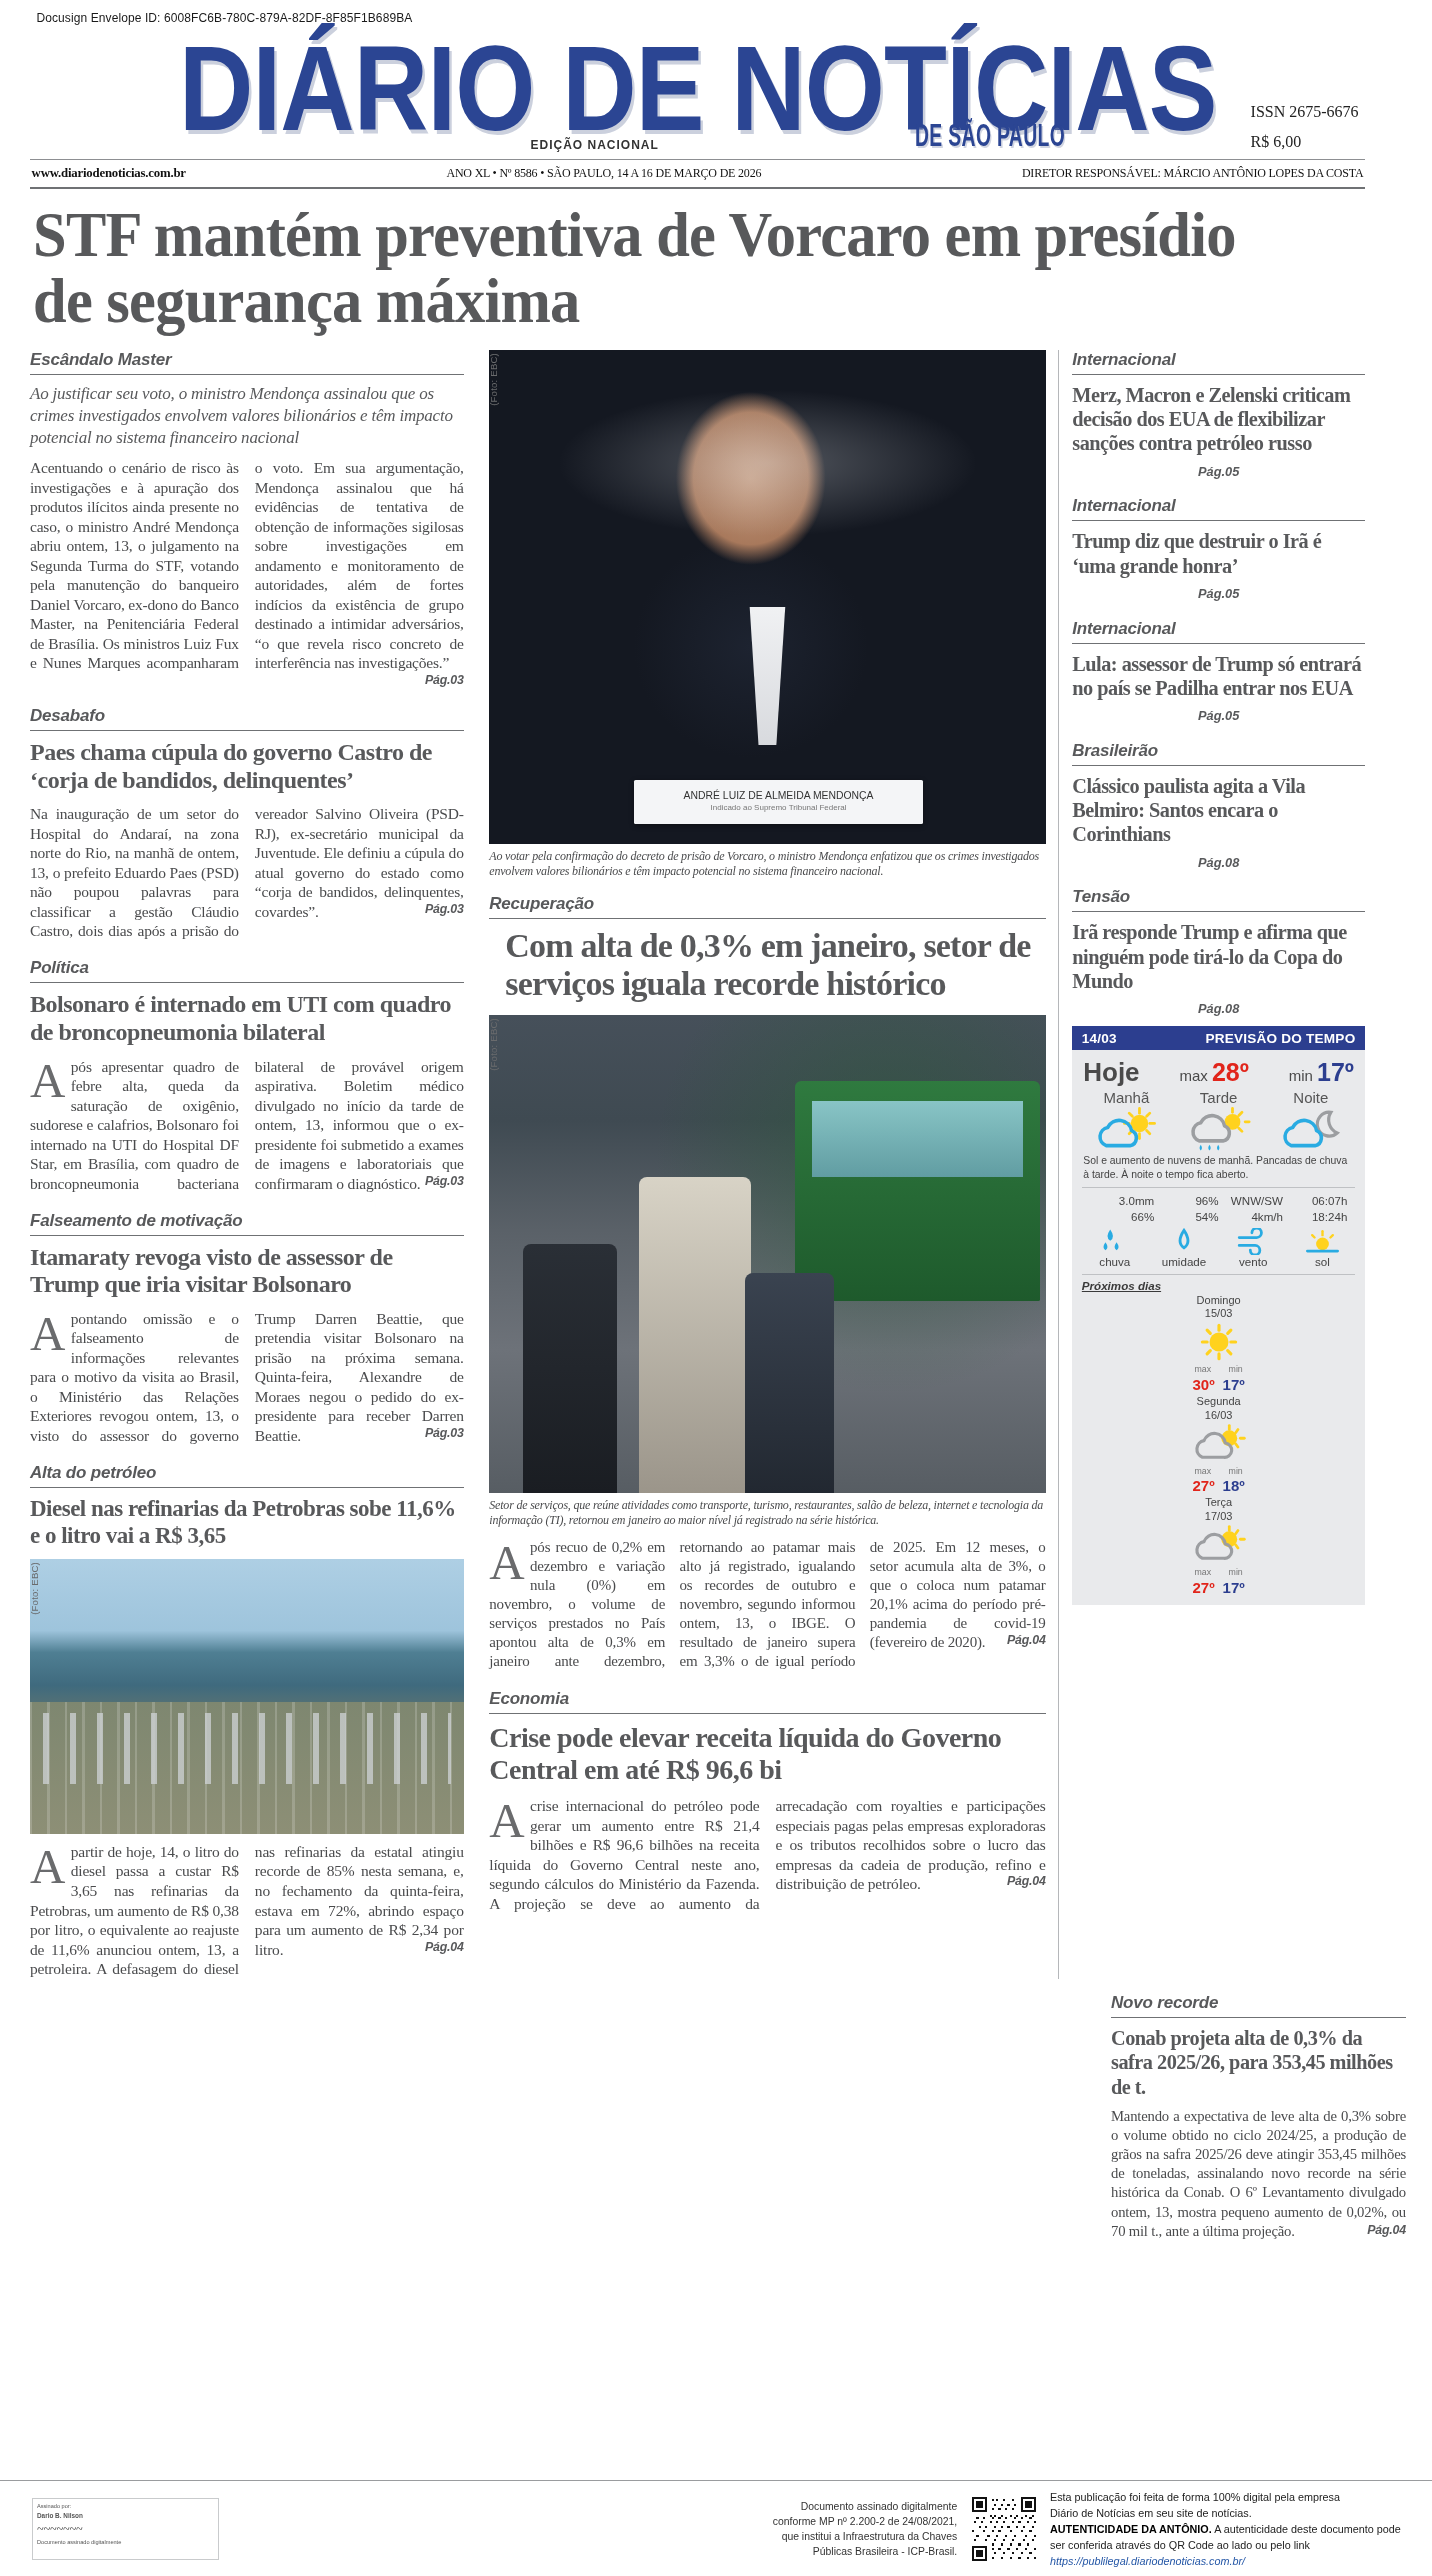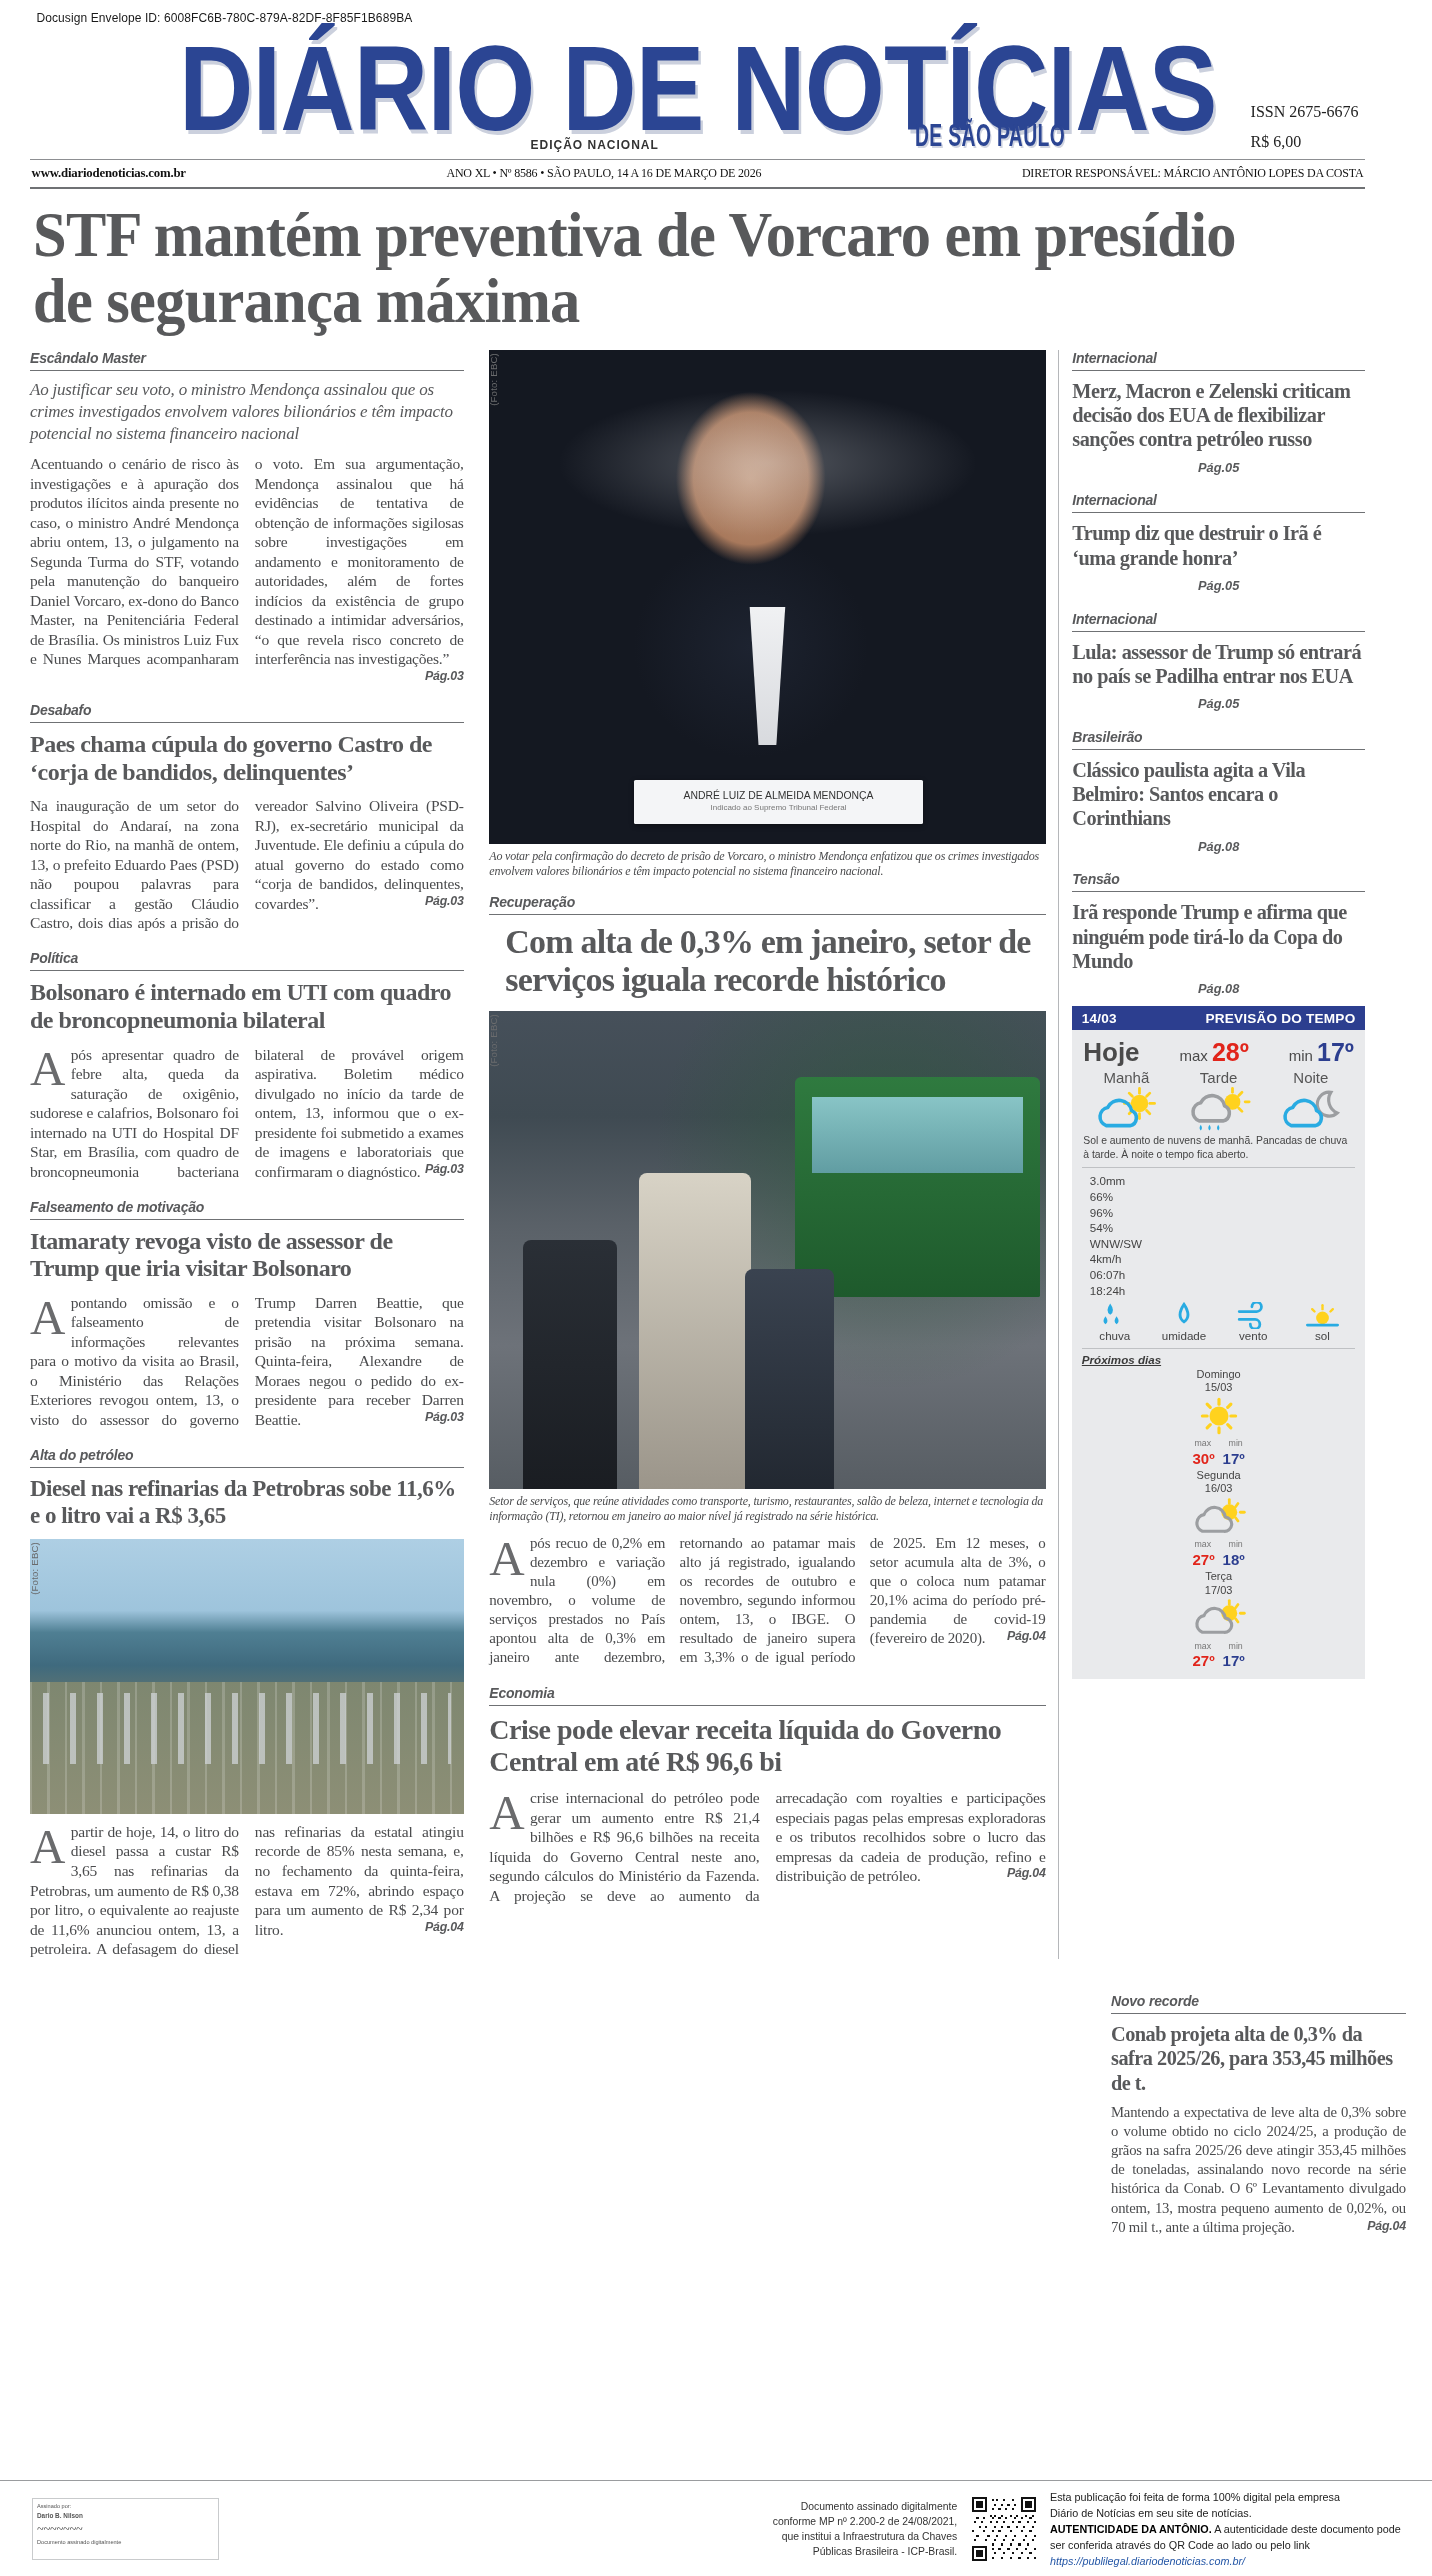--- a/index.html
+++ b/index.html
@@ -87,21 +87,21 @@
   
   .grid { display: flex; gap: 0; margin-top: 11px; }
   .col-left  { width: 459px; padding-right: 12.8px; }
   .col-mid   { width: 598px; padding: 0 12.8px; }
   .col-right { width: 315px; padding-left: 12.8px; border-left: 0.8px solid #b5b7ba; }
 
   
   .kicker {
     font-family: "Liberation Sans", sans-serif;
     font-style: italic; font-weight: 700;
-    font-size: 14px; color: #58595b;
+    font-size: 17px; color: #58595b;
     letter-spacing: -0.2px;
     padding-bottom: 4px;
   }
   .kicker-rule { border-top: 1.6px solid #6f7174; margin-bottom: 8px; }
 
   .subhead {
     font-family: "Liberation Serif", serif;
     font-style: italic; font-size: 17px; line-height: 1.29;
     color: #58595b; margin-bottom: 9.6px; letter-spacing: -0.2px;
   }
@@ -240,21 +240,21 @@
   .w-today { display: flex; align-items: baseline; justify-content: space-between; padding: 6.4px 11px 1.6px; }
   .w-hoje { font-size: 26px; font-weight: 700; color: #4a4a4a; }
   .w-max { font-size: 15px; color: #4a4a4a; }
   .w-max b { font-size: 25px; color: #e1251b; }
   .w-min { font-size: 15px; color: #4a4a4a; }
   .w-min b { font-size: 25px; color: #2c3e8f; }
   .w-parts { display: flex; text-align: center; padding: 0 8px; }
   .w-part { flex: 1; }
   .w-part .lbl { font-size: 15px; color: #555; }
   .w-desc { font-size: 10.4px; line-height: 1.3; padding: 1.6px 11px 6.4px; color: #444; }
-  .w-stats { display: flex; text-align: left; padding: 4.8px 8px 0; border-top: 0.8px solid #bfc1c4; margin: 0 9.6px; flex-direction: column; }
+  .w-stats { display: flex; text-align: right; padding: 4.8px 8px 0; border-top: 0.8px solid #bfc1c4; margin: 0 9.6px; }
   .w-stat { flex: 1; font-size: 11.6px; line-height: 1.35; color: #444; }
   .w-icons { display: flex; text-align: center; padding: 3.2px 8px 1.6px; }
   .w-icons > div { flex: 1; font-size: 11.6px; color: #444; }
   .w-next-ttl {
     font-size: 11.6px; font-weight: 700; font-style: italic;
     border-top: 0.8px solid #bfc1c4; margin: 4.8px 9.6px 0; padding-top: 4px;
     text-decoration: underline; color: #3a3a3a;
   }
   .w-days { display: flex; text-align: center; padding: 1.6px 8px 8px; flex-direction: column; }
   .w-day { flex: 1; font-size: 11px; color: #444; line-height: 1.25; }

